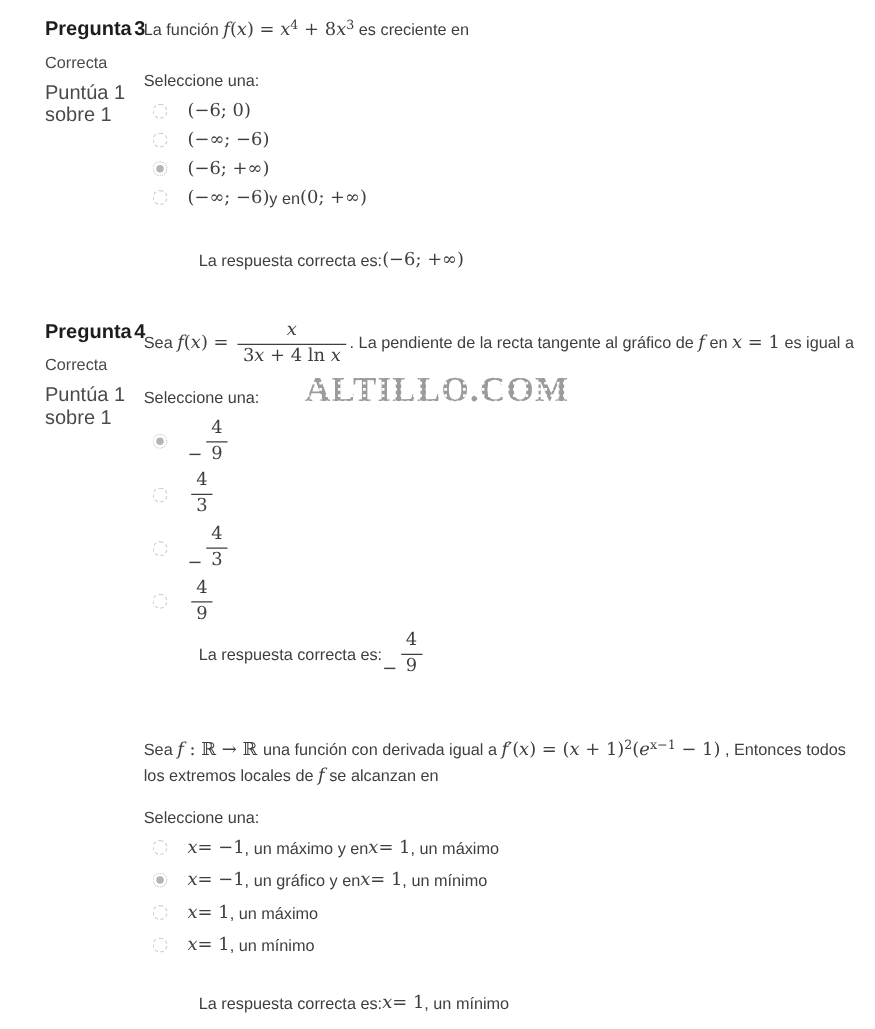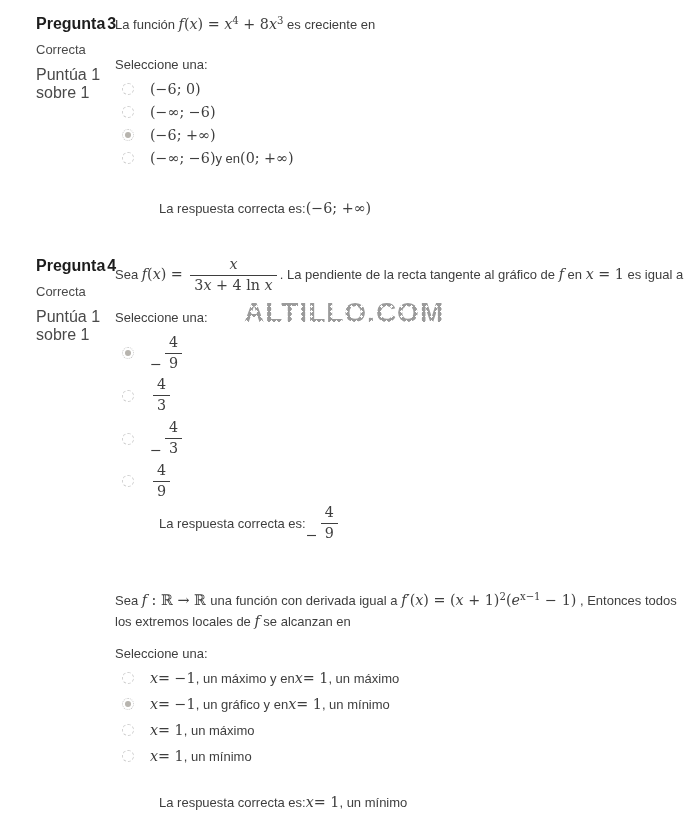--- a/index.html
+++ b/index.html
@@ -52,21 +52,21 @@
   }
   .opt-content { display:flex; align-items:flex-end; }
 
   .answer { position:absolute; left:0; display:flex; align-items:center; white-space:nowrap;margin-left:44px; }
   #q3 .answer { top:186px; }
   #q4 .answer { top:248px; }
   #q5 .answer { top:204px; }
 
   .watermark {
     position:absolute; left:244px; top:299px; z-index:2; pointer-events:none;
-    font-family:Liberation Sans, sans-serif; font-weight:bold;
+    font-family:Liberation Serif, serif; font-weight:bold;
     font-size:28px; letter-spacing:1px; color:#9b9b9b; line-height:1;
   }
   .watermark::after {
     content:""; position:absolute; left:0; top:0; right:0; bottom:0;
     background-image:radial-gradient(#ffffff 1.1px, rgba(255,255,255,0) 1.3px);
     background-size:5px 5px;
   }
 </style>
 </head>
 <body>

